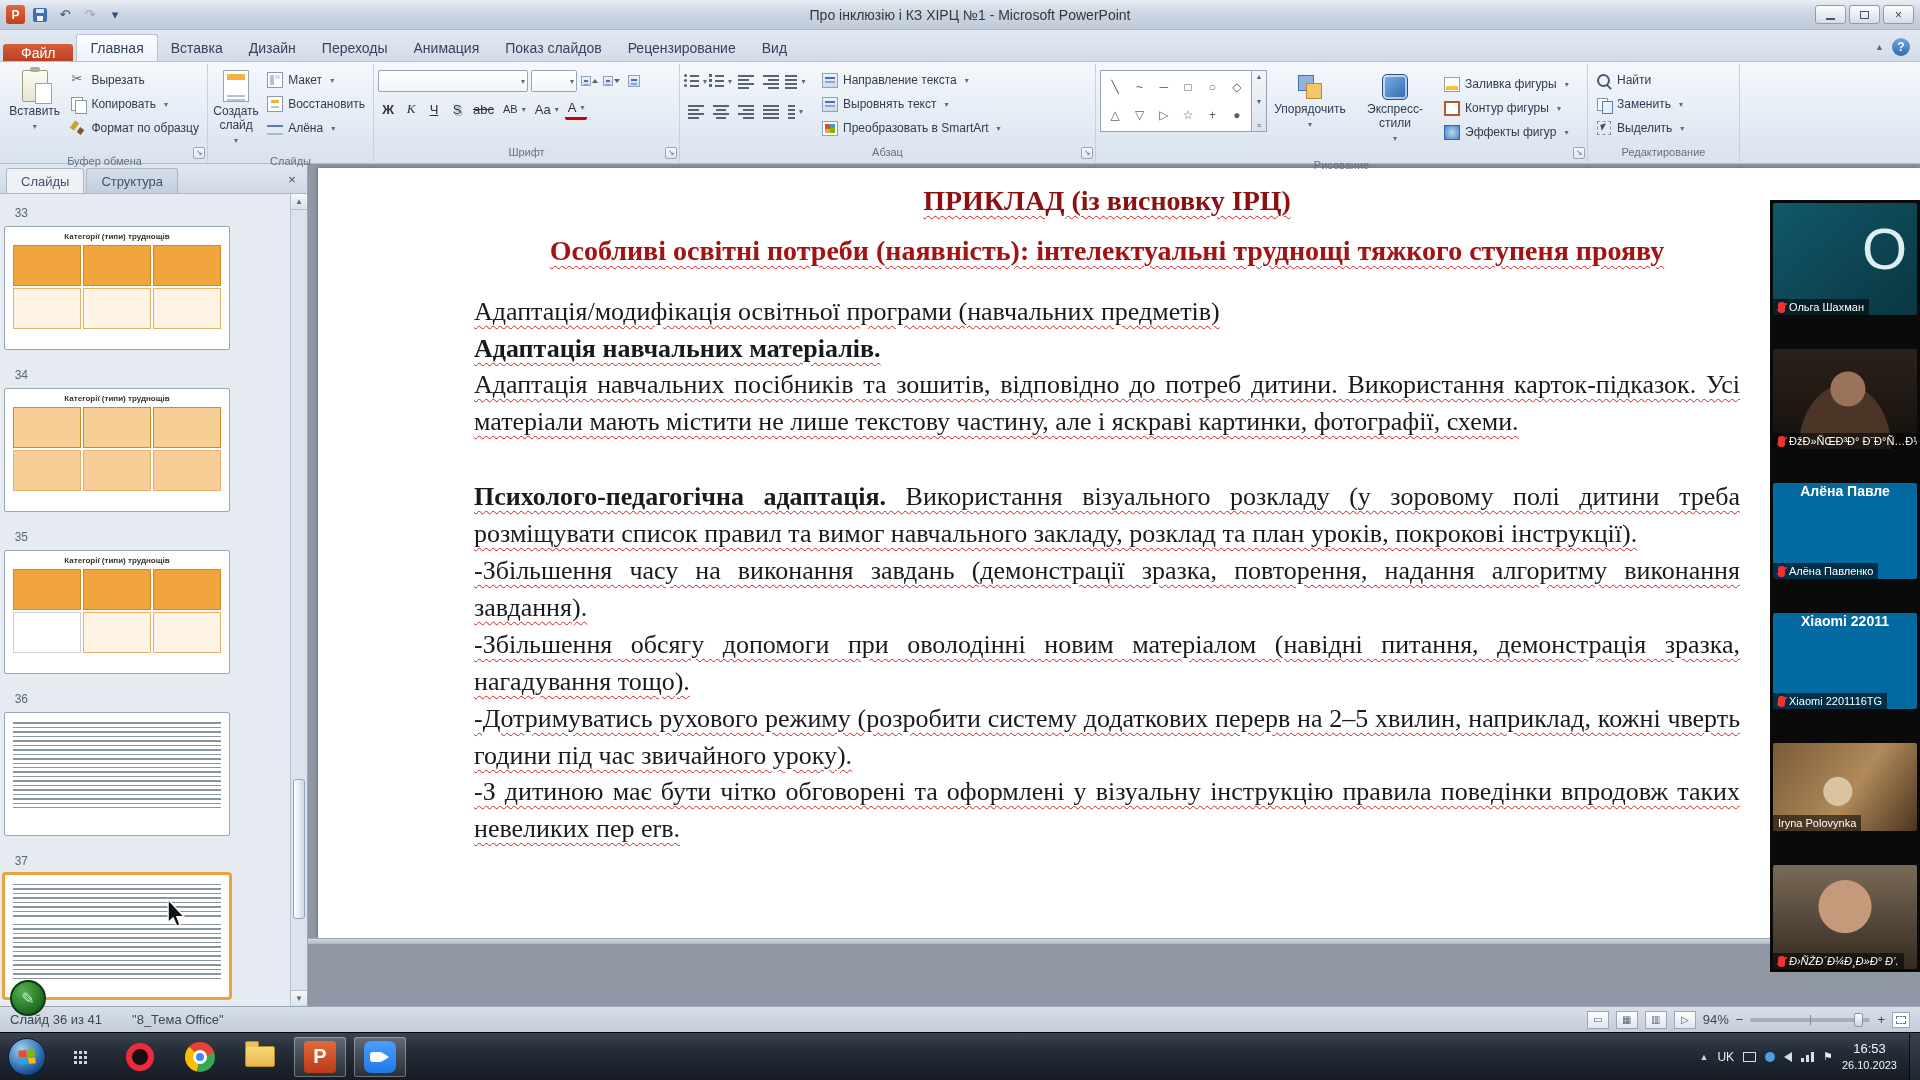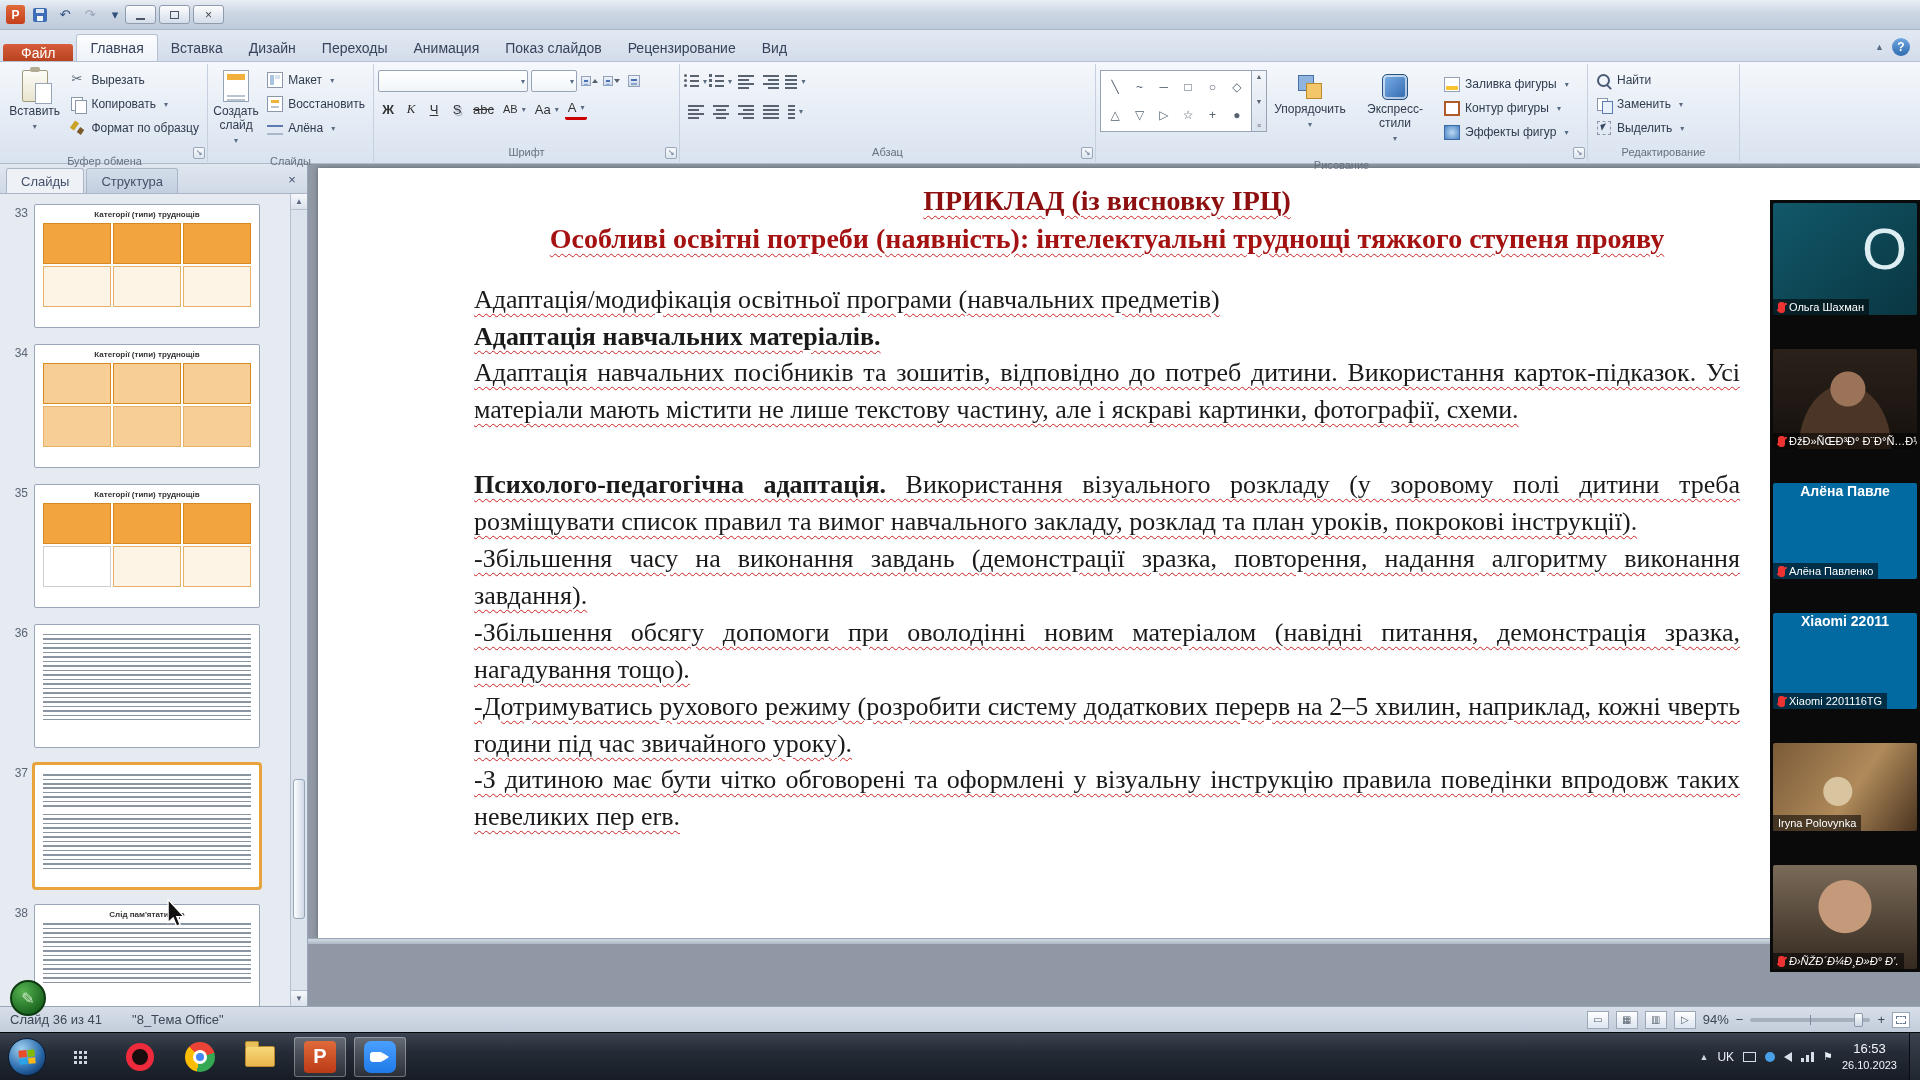--- a/index.html
+++ b/index.html
@@ -147,21 +147,21 @@
 
   .panel { position:absolute; left:0; top:0; width:308px; height:100%; background:#e6ebf2; border-right:1px solid #98a5b6; }
   .panel-tabs { height:30px; display:flex; align-items:flex-end; background:linear-gradient(#e0e7f0,#cfd9e6);
     border-bottom:1px solid #aab6c6; padding:2px 6px 0 6px; gap:2px; }
   .ptab { height:25px; padding:0 14px; font-size:13px; color:#44506a; display:flex; align-items:center;
     border:1px solid #aab6c6; border-bottom:none; border-radius:3px 3px 0 0; background:linear-gradient(#d4deea,#c2cedf); }
   .ptab.active { background:#eef2f7; }
   .pclose { margin-left:auto; width:18px; height:18px; font-size:13px; display:flex; align-items:center;
     justify-content:center; color:#44506a; align-self:center; }
   .thumbs { position:absolute; top:30px; left:0; right:17px; bottom:0; overflow:hidden; padding:10px 4px 0 4px; }
-  .thumb-row { display:flex; gap:6px; margin-bottom:16px; }
+  .thumb-row { display:flex; gap:6px; margin-bottom:16px;flex-direction:column; }
   .tnum { width:24px; text-align:right; font-size:12px; color:#5a6575; padding-top:2px; }
   .thumb { width:226px; height:124px; background:#fff; border:1px solid #9aa7b8; border-radius:2px;
     position:relative; padding:6px 8px; overflow:hidden; }
   .thumb.sel { outline:3px solid #e9a33b; outline-offset:-1px; }
   .tt-title { font-size:8px; font-weight:bold; color:#333; text-align:center; line-height:1.1;
     margin-bottom:3px; white-space:nowrap; overflow:hidden; }
   .tt-grid { display:grid; grid-template-columns:repeat(3,1fr); gap:2px; height:84px; }
   .tt-grid i { border:1px solid #e7b16a; background:#fdf4e6; }
   .tt-grid i.h { background:#f2a43e; border-color:#d88a1f; }
   .t34 .tt-grid i { background:#f7cf96; }
@@ -174,21 +174,21 @@
   .sarrow.bot { position:absolute; bottom:0; left:0; right:0; border-top:1px solid #b5c0cf; border-bottom:none; }
   .sthumb { position:absolute; left:2px; right:2px; top:72%; height:140px; border:1px solid #96a4b8;
     border-radius:3px; background:linear-gradient(90deg,#fdfefe,#cfd9e6); }
 
   .main { position:absolute; left:308px; top:0; right:0; height:100%; background:#8f98a4; }
   .slide-canvas { position:absolute; inset:0 0 68px 0; }
   .slide { position:absolute; top:4px; left:10px; right:0; bottom:0; background:#fff; box-shadow:0 0 5px rgba(0,0,0,.35); }
   .slide-inner { padding:14px 180px 0 156px; font-family:"Liberation Serif","DejaVu Serif",serif; color:#1a1a1a; }
   .slide-inner h1 { font-size:28px; font-weight:bold; color:#8d0f0f; text-align:center; line-height:1.35; }
   .slide-inner h2 { font-size:28px; font-weight:bold; color:#a51212; text-align:center; line-height:1.35;
-    max-width:1150px; margin:0 auto 24px; }
+    max-width:1150px; margin:12px auto 24px; }
   .slide-inner p { font-size:26px; line-height:1.42; text-align:justify; }
   .slide-inner p.b { font-weight:bold; }
   .slide-inner p.gap { margin-top:38px; }
   .sq { text-decoration-line:underline; text-decoration-style:wavy; text-decoration-color:#cc2222;
     text-decoration-thickness:1px; text-underline-offset:5px; }
   .splitter { position:absolute; left:0; right:0; bottom:62px; height:6px;
     background:linear-gradient(#d2d9e2,#aeb8c6); border-top:1px solid #99a5b5; }
   .notes { position:absolute; left:0; right:0; bottom:0; height:62px; background:#fff;
     border-top:1px solid #8d9aab; padding:10px 16px; font-size:16px; color:#3f3f3f; }
 
@@ -288,20 +288,21 @@
   <div class="titlebar">
     <div class="qat">
       <div class="appico">P</div>
       <div class="qbtn">
           <span class="ic-save"></span>
         </div>
       <div class="qbtn">↶</div>
       <div class="qbtn q-dis">↷</div>
       <div class="qbtn">▾</div>
     </div>
+    <div class="title-text">Про інклюзію і КЗ ХІРЦ №1 - Microsoft PowerPoint</div>
     <div class="winbtns">
       <div class="wbtn w-min">
           <i></i>
         </div>
       <div class="wbtn w-max">
           <i></i>
         </div>
       <div class="wbtn">×</div>
     </div>
   </div>
@@ -443,20 +444,34 @@
             <div class="pbtn">
                 <span class="lines al-r"></span>
               </div>
             <div class="pbtn">
                 <span class="lines al-j"></span>
               </div>
             <div class="pbtn dd">
                 <span class="lines al-j" style="width:7px"></span>
               </div>
           </div>
+        </div>
+        <div class="smallcol" style="padding-left:8px;">
+          <div class="sbtn dd">
+              <span class="ic16 i-generic"></span>
+              <span>Направление текста</span>
+            </div>
+          <div class="sbtn dd">
+              <span class="ic16 i-generic"></span>
+              <span>Выровнять текст</span>
+            </div>
+          <div class="sbtn dd">
+              <span class="ic16 i-smart"></span>
+              <span>Преобразовать в SmartArt</span>
+            </div>
         </div>
       </div>
       <div class="rgroup-label">Абзац</div>
       <div class="dlg"></div>
     </div>
 
     <div class="rgroup" style="width:492px">
       <div class="rgroup-body" style="padding-top:4px;">
         <div style="display:flex;">
           <div class="shapebox">

